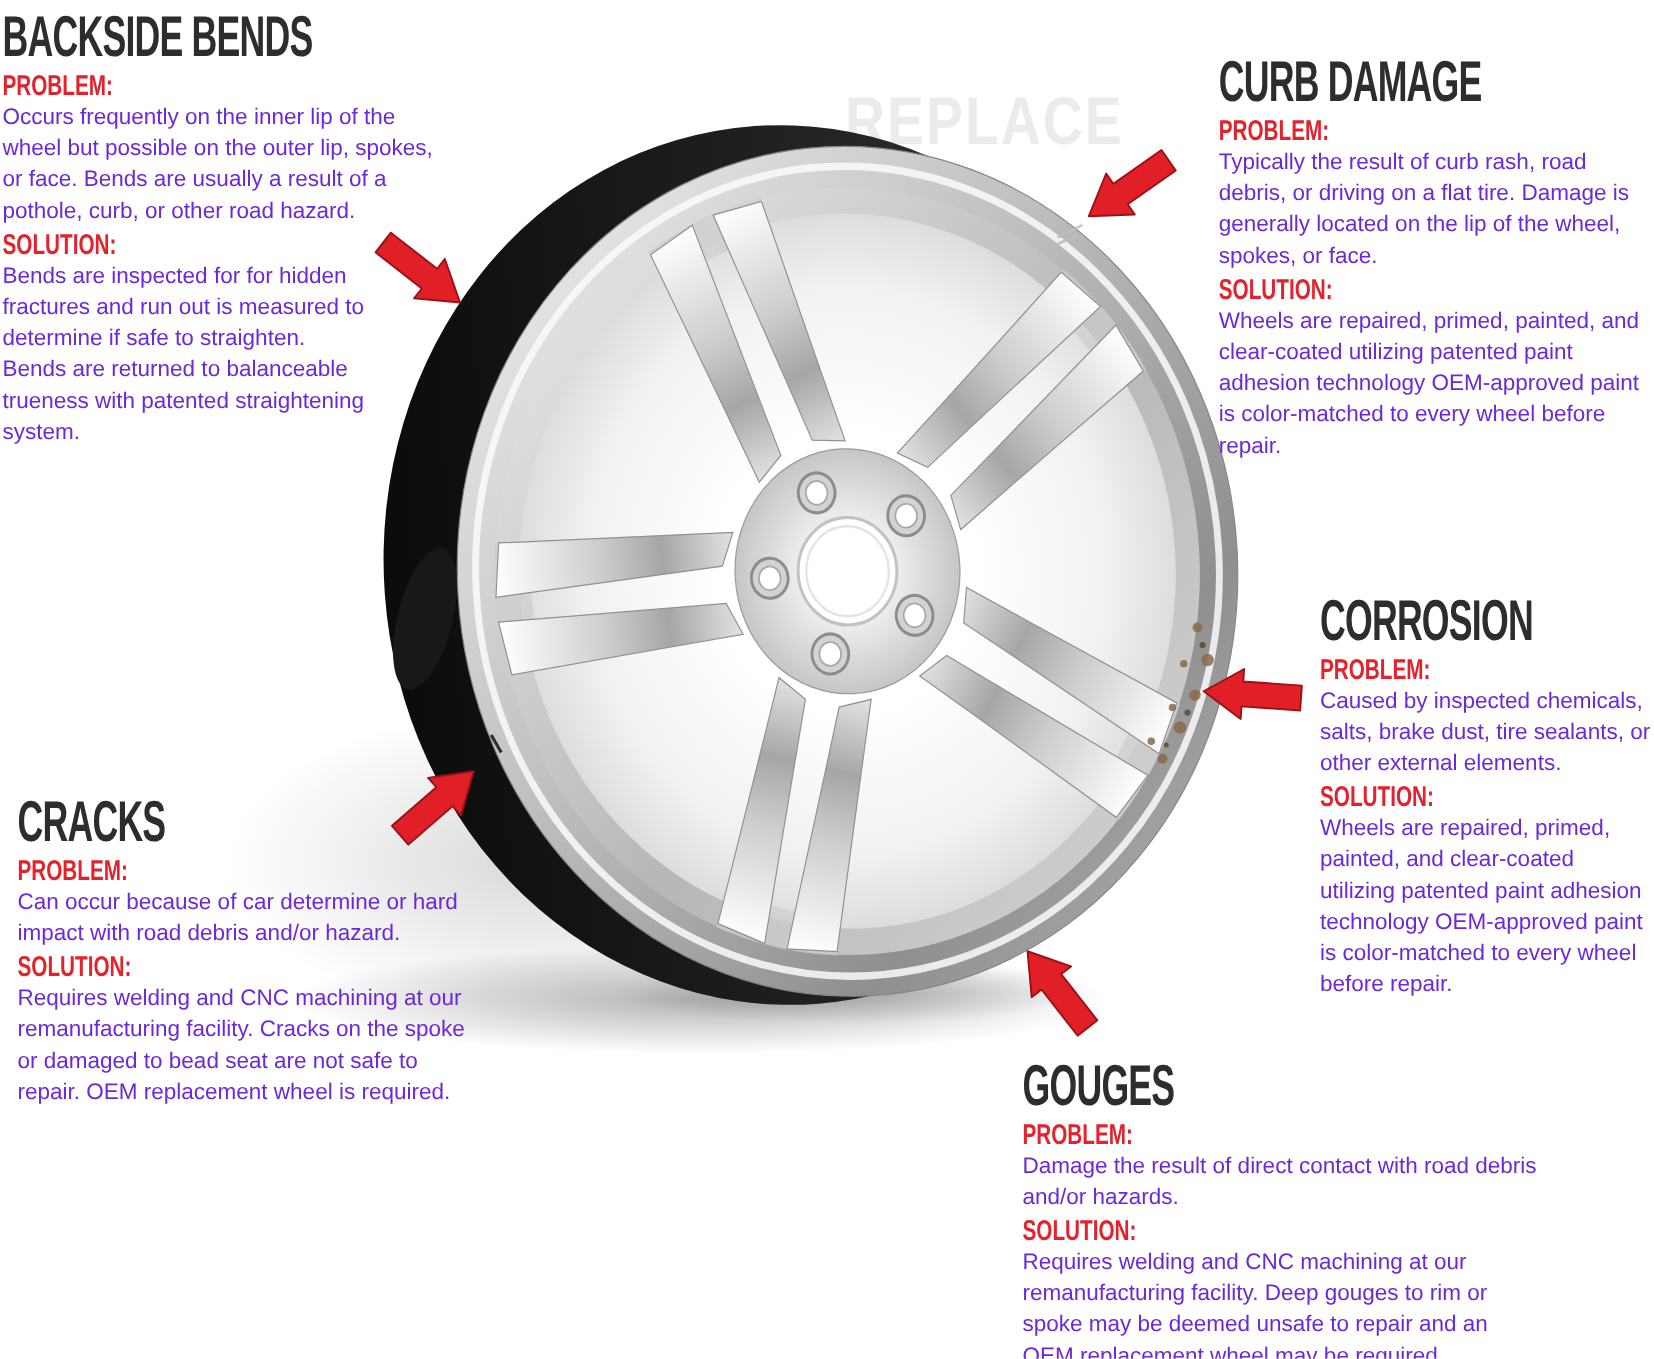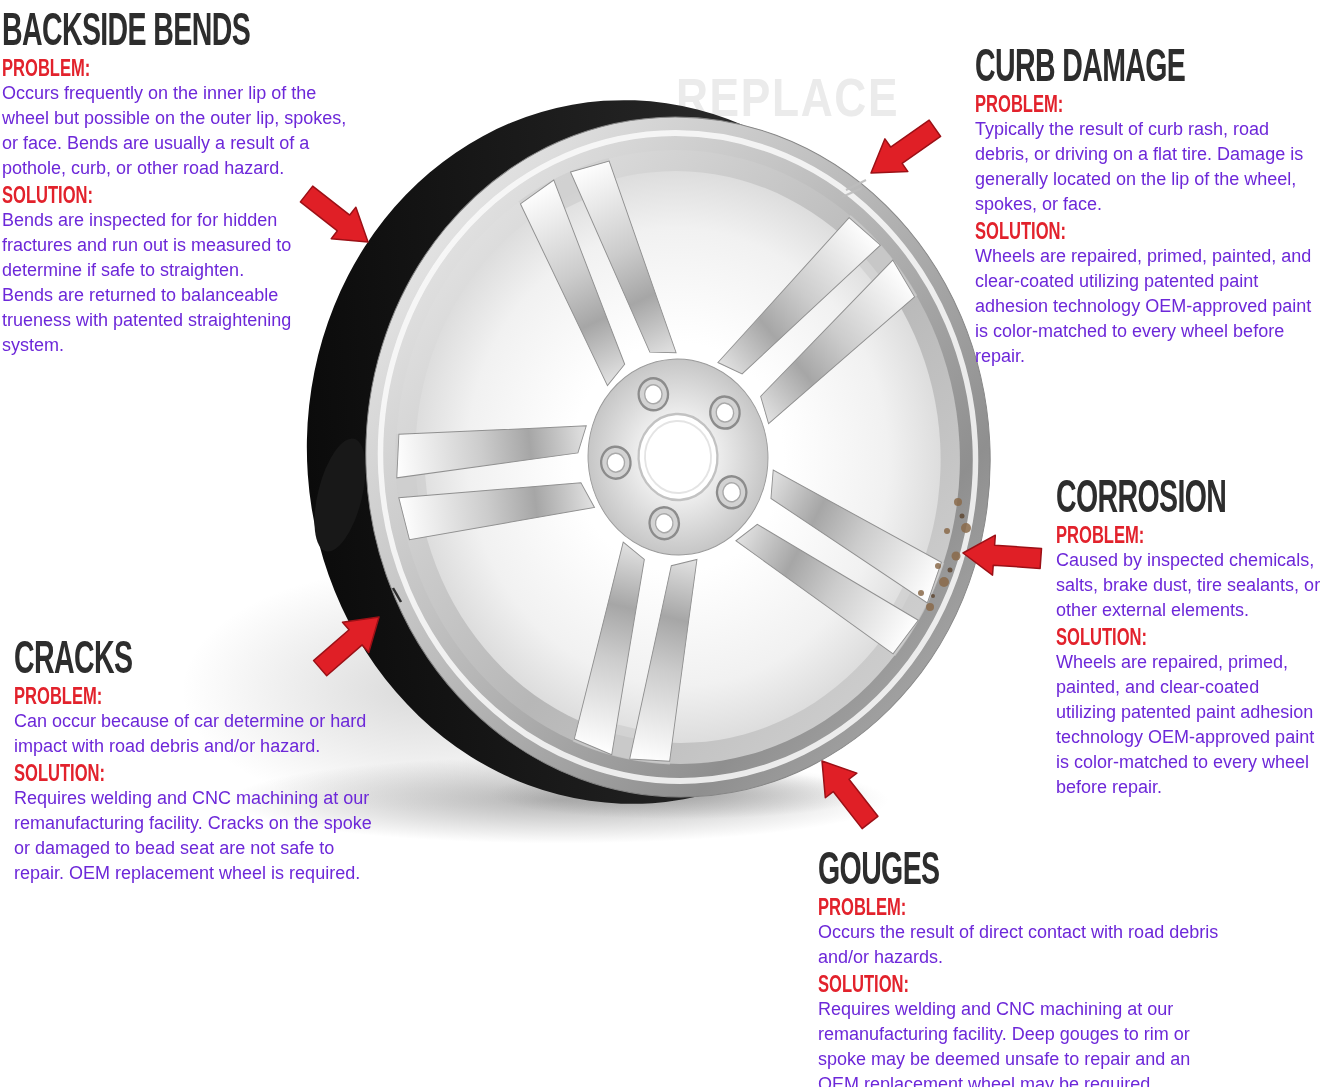--- a/index.html
+++ b/index.html
@@ -188,16 +188,16 @@
   <h1 class="title">CORROSION</h1>
   <span class="lbl">PROBLEM:</span>
   <p>Caused by inspected chemicals, salts, brake dust, tire sealants, or other external elements.</p>
   <span class="lbl">SOLUTION:</span>
   <p>Wheels are repaired, primed, painted, and clear-coated utilizing patented paint adhesion technology OEM-approved paint is color-matched to every wheel before repair.</p>
 </div>
 
 <div class="section sec-gouges">
   <h1 class="title">GOUGES</h1>
   <span class="lbl">PROBLEM:</span>
-  <p>Occurs the result of direct contact with road debris and/or hazards.</p>
+  <p>Damage the result of direct contact with road debris and/or hazards.</p>
   <span class="lbl">SOLUTION:</span>
   <p>Requires welding and CNC machining at our remanufacturing facility. Deep gouges to rim or spoke may be deemed unsafe to repair and an OEM replacement wheel may be required.</p>
 </div>
 
 </body></html>

